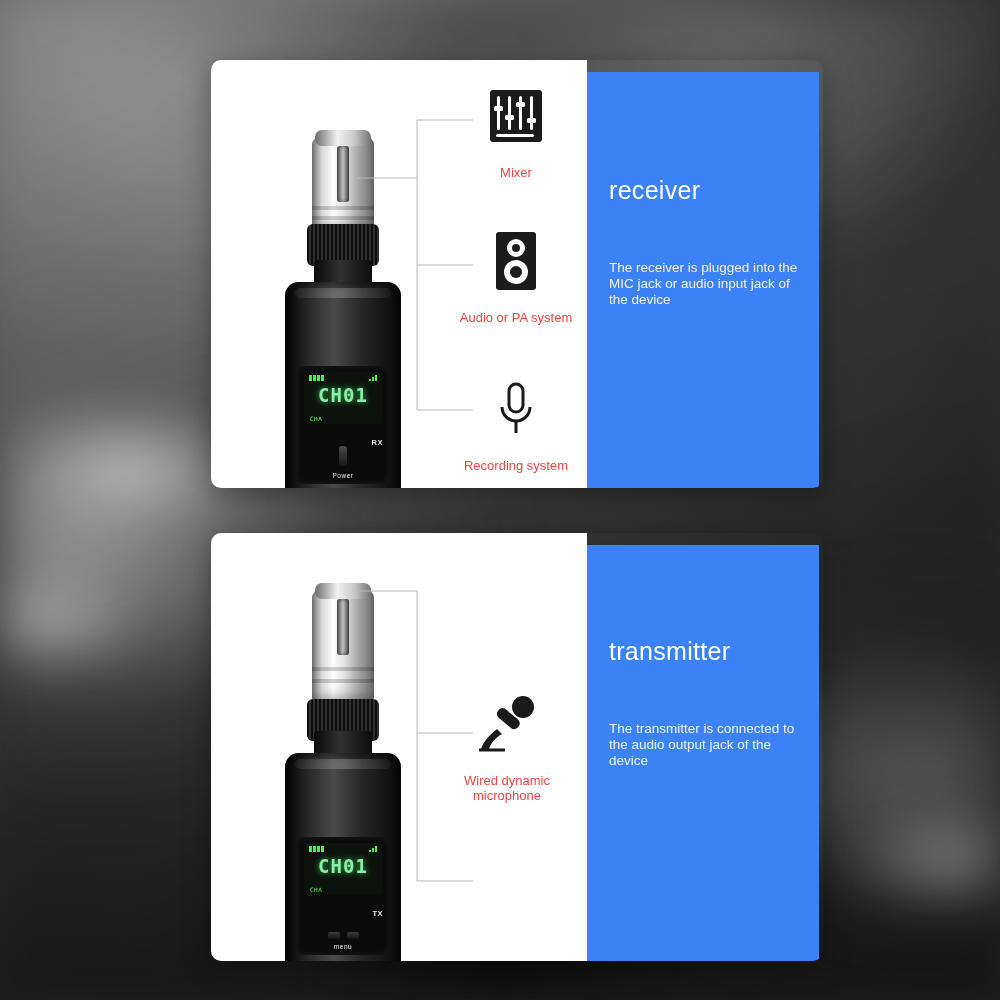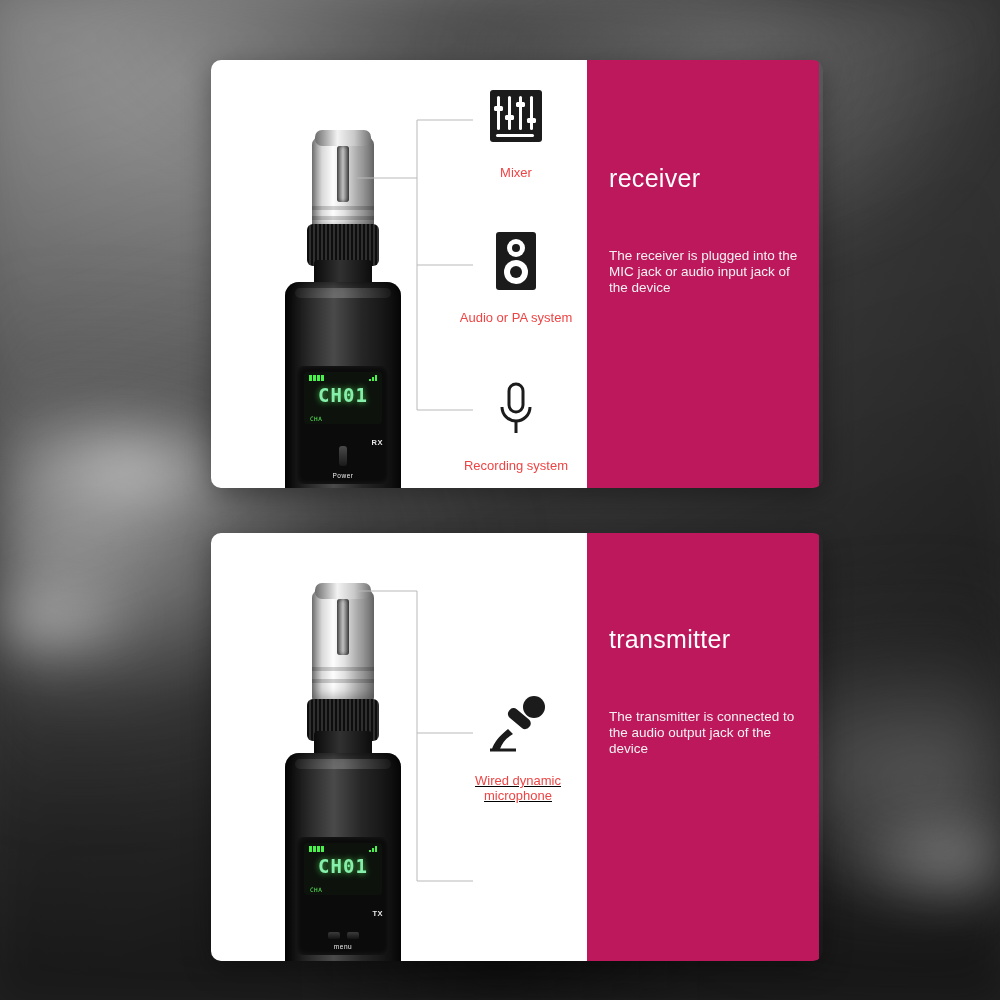--- a/index.html
+++ b/index.html
@@ -57,22 +57,23 @@
   .card-left {
     position: relative;
     width: 376px;
     height: 100%;
     background: #ffffff;
   }
   .card-right {
     position: relative;
     width: 232px;
     height: 100%;
-    background: #be185d;
+    background: #3b82f6;
     padding: 0 22px;
+    margin-top: 12px;
   }
   .panel-title {
     position: absolute;
     left: 22px;
     color: #ffffff;
     font-size: 25px;
     font-weight: 400;
     letter-spacing: 0.3px;
   }
   #title-receiver { top: 104px; }
@@ -363,21 +364,21 @@
       </div>
 
       <svg class="lines" width="376" height="428">
         <path d="M146 58 H206" stroke="#b9b9b9" stroke-width="1" fill="none"></path>
         <path d="M206 58 V348" stroke="#b9b9b9" stroke-width="1" fill="none"></path>
         <path d="M206 200 H262" stroke="#b9b9b9" stroke-width="1" fill="none"></path>
         <path d="M206 348 H262" stroke="#b9b9b9" stroke-width="1" fill="none"></path>
         <path d="M206 58 H262" stroke="#b9b9b9" stroke-width="1" fill="none" opacity="0"></path>
       </svg>
 
-      <div class="icon-item" style="left:243px; top:160px; width:128px;text-decoration:underline;">
+      <div class="icon-item" style="left:232px; top:160px; width:128px;">
         <div class="icon-box">
           <svg width="72" height="62" viewBox="0 0 72 62">
             <circle cx="52" cy="14" r="11" fill="#1b1b1b"></circle>
             <rect x="24" y="20" width="26" height="11" rx="5" transform="rotate(40 37 26)" fill="#1b1b1b"></rect>
             <path d="M26 36 C16 44 12 50 10 56 L18 56 C20 50 24 45 31 41 Z" fill="#1b1b1b"></path>
             <path d="M8 57 H34" stroke="#1b1b1b" stroke-width="3" fill="none"></path>
           </svg>
         </div>
         <div class="icon-cap">Wired dynamic
 microphone</div>

